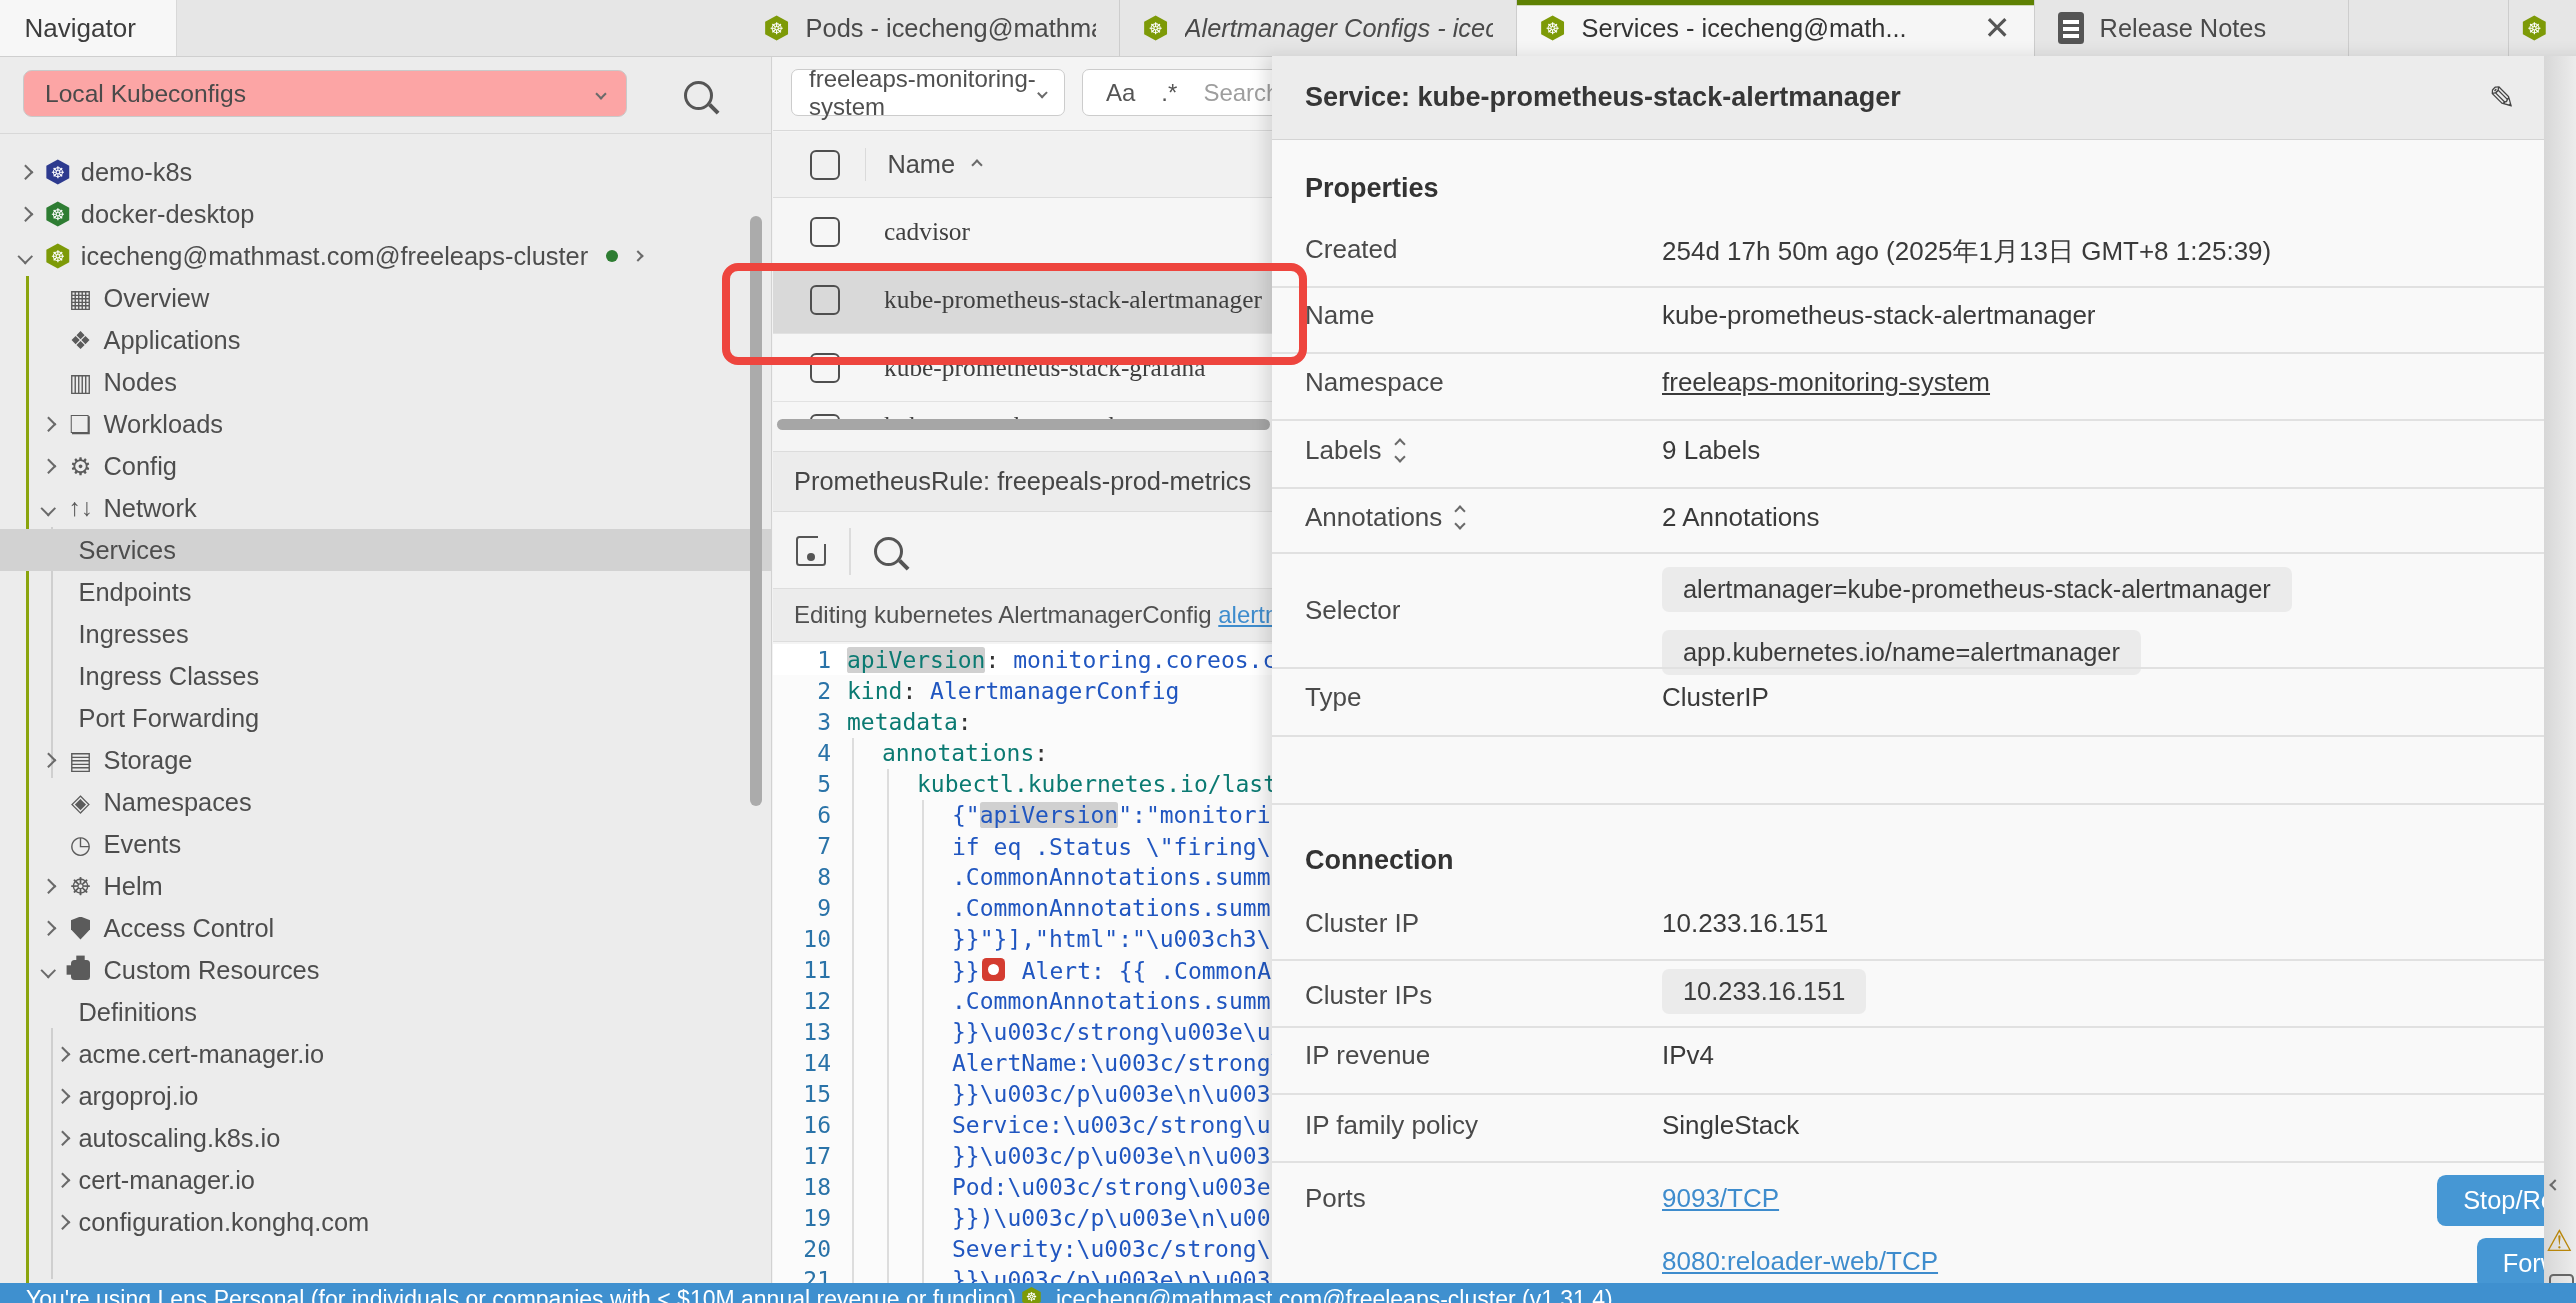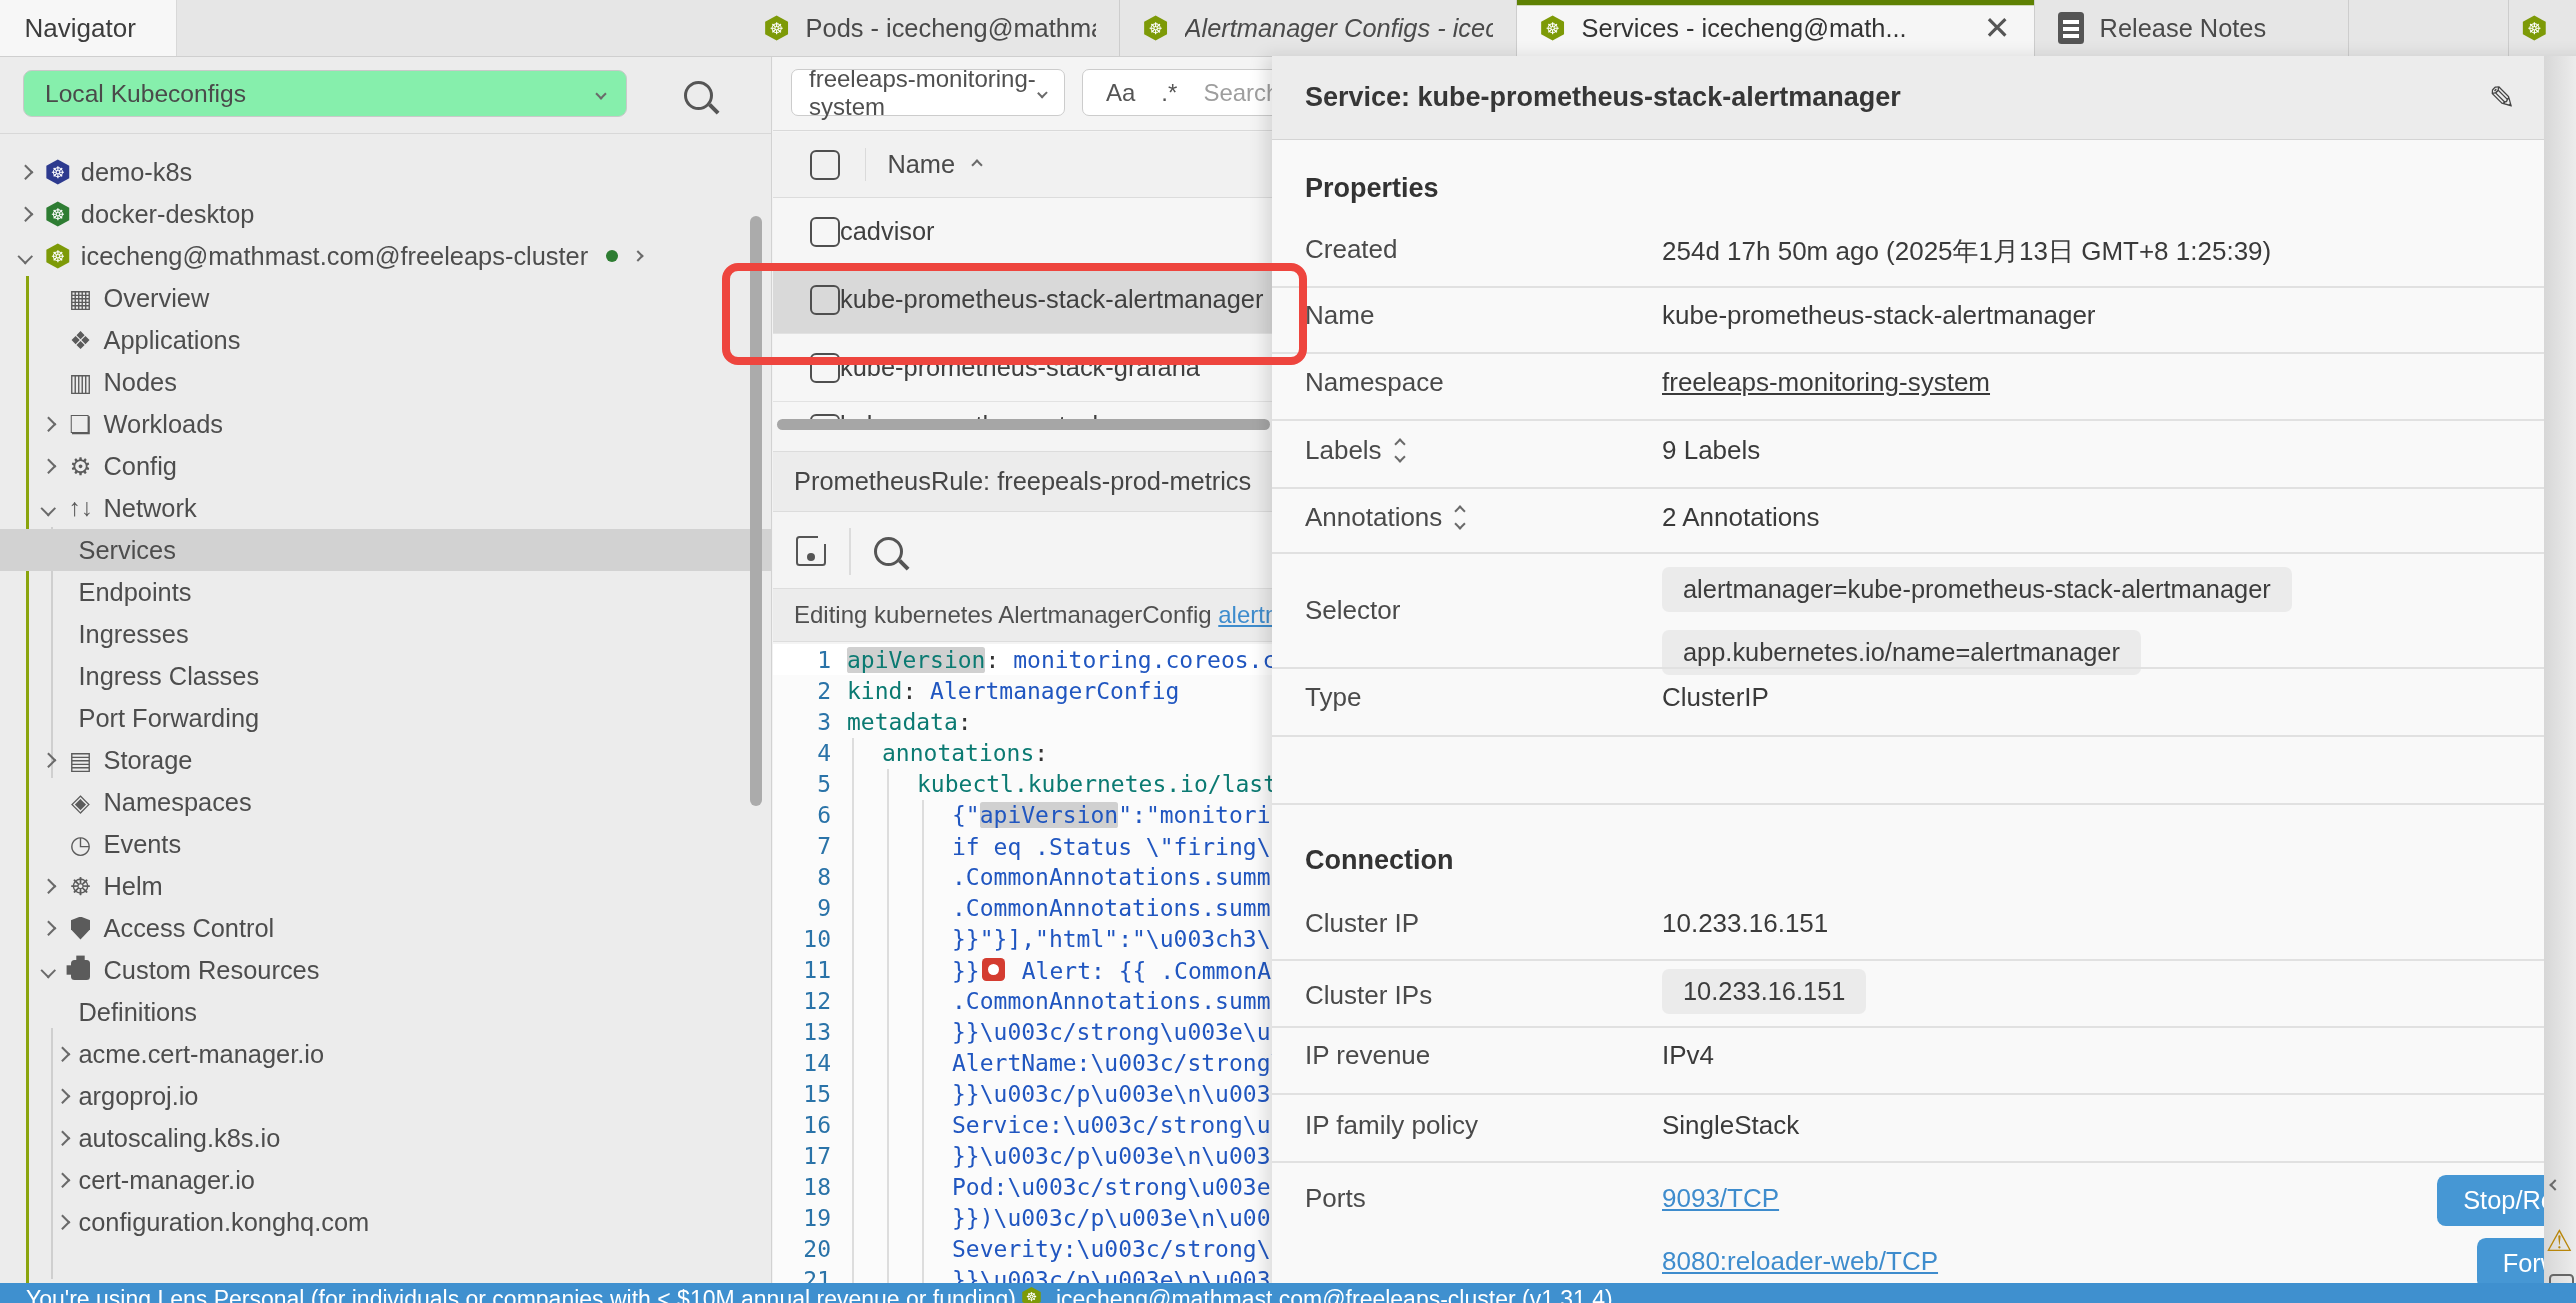--- a/index.html
+++ b/index.html
@@ -37,21 +37,21 @@
   .chv.cu{transform:rotate(-135deg);}
   .chv.cl{transform:rotate(135deg);}
   .chv.none{visibility:hidden;}
   .chv.small{width:8px;height:8px;border-width:2.2px;}
 
   .mag{width:23px;height:23px;border:3.5px solid #555;border-radius:50%;position:relative;display:inline-block;}
   .mag::after{content:"";position:absolute;width:12.3px;height:3.5px;background:#555;transform:rotate(45deg);right:-10.5px;bottom:-3.5px;}
 
   
   #sidebar{position:absolute;left:0;top:56px;width:772px;bottom:0;background:#ececec;border-right:0.9px solid #d2d2d2;box-sizing:border-box;}
-  #kubeconfig-select{position:absolute;left:23px;top:14px;width:604px;height:47px;background:#86efac;border:1.8px solid #c9c9c9;border-radius:8.8px;display:flex;align-items:center;padding:0 21px;font-size:24.6px;color:#4a4a4a;box-sizing:border-box;}
+  #kubeconfig-select{position:absolute;left:23px;top:14px;width:604px;height:47px;background:#fca5a5;border:1.8px solid #c9c9c9;border-radius:8.8px;display:flex;align-items:center;padding:0 21px;font-size:24.6px;color:#4a4a4a;box-sizing:border-box;}
   #kubeconfig-select .chv{margin-left:auto;}
   #sidebar-search{position:absolute;right:58px;top:24.6px;}
   #sidebar-div{position:absolute;top:77px;left:0;right:0;height:0.9px;background:#d8d8d8;}
 
   #tree{position:absolute;left:0;top:95px;right:0;bottom:0;overflow:hidden;}
   .trow{height:42px;display:flex;align-items:center;font-size:25.4px;color:#4d4d4d;padding-left:12.3px;position:relative;z-index:2;}
   .trow.d1{padding-left:35px;}
   .trow.d2{padding-left:49px;}
   .trow .tchev{width:26px;min-width:26px;display:flex;justify-content:center;}
   .ticon{width:39px;min-width:39px;display:flex;justify-content:center;align-items:center;font-size:24.6px;color:#5b5b5b;}
@@ -75,21 +75,21 @@
   .aa-ic,.rx-ic{color:#555;}
   .sph{color:#9e9e9e;}
 
   #svc-table{position:absolute;left:0;top:76px;right:0;}
   .throw{height:65px;display:flex;align-items:center;border-bottom:1.8px solid #dcdcdc;font-size:25.4px;color:#4a4a4a;background:#f1f1f1;}
   .cb{width:26px;height:26px;min-width:26px;border:2.6px solid #4f4f4f;border-radius:6.1px;margin-left:37px;}
   .hdiv{width:1.8px;height:33px;background:#dadada;margin-left:24.6px;}
   .hname{margin-left:21px;}
   .throw .chv{margin-left:17.5px;}
   .srow{height:67px;display:flex;align-items:center;border-bottom:1.8px solid #e2e2e2;font-size:25.4px;color:#3f3f3f;background:#f6f6f6;}
-  .srow .slabel{white-space:nowrap;}
+  .srow .slabel{margin-left:44px;white-space:nowrap;font-family:Liberation Serif, serif;}
   .srow.sel{background:#d9d9d9;}
   .srow.partial{height:23px;overflow:hidden;align-items:flex-start;border-bottom:none;}
   .srow.partial .cb{margin-top:12.3px;}
   .srow.partial .slabel{margin-top:8.8px;}
   #mid-hthumb{position:absolute;left:3.5px;top:363px;width:493px;height:11.4px;background:#a6a6a6;border-radius:6.1px;}
 
   #prom-bar{position:absolute;left:0;top:395px;right:0;height:61px;background:#ececec;border-top:1.8px solid #dcdcdc;border-bottom:1.8px solid #dcdcdc;display:flex;align-items:center;font-size:25.4px;color:#454545;padding-left:21px;box-sizing:border-box;}
   .vdiv{width:1.8px;align-self:stretch;background:#dcdcdc;}
   #prom-bar .vdiv{margin-left:auto;}
   .pencil{font-size:32px;color:#6f8d05;}

